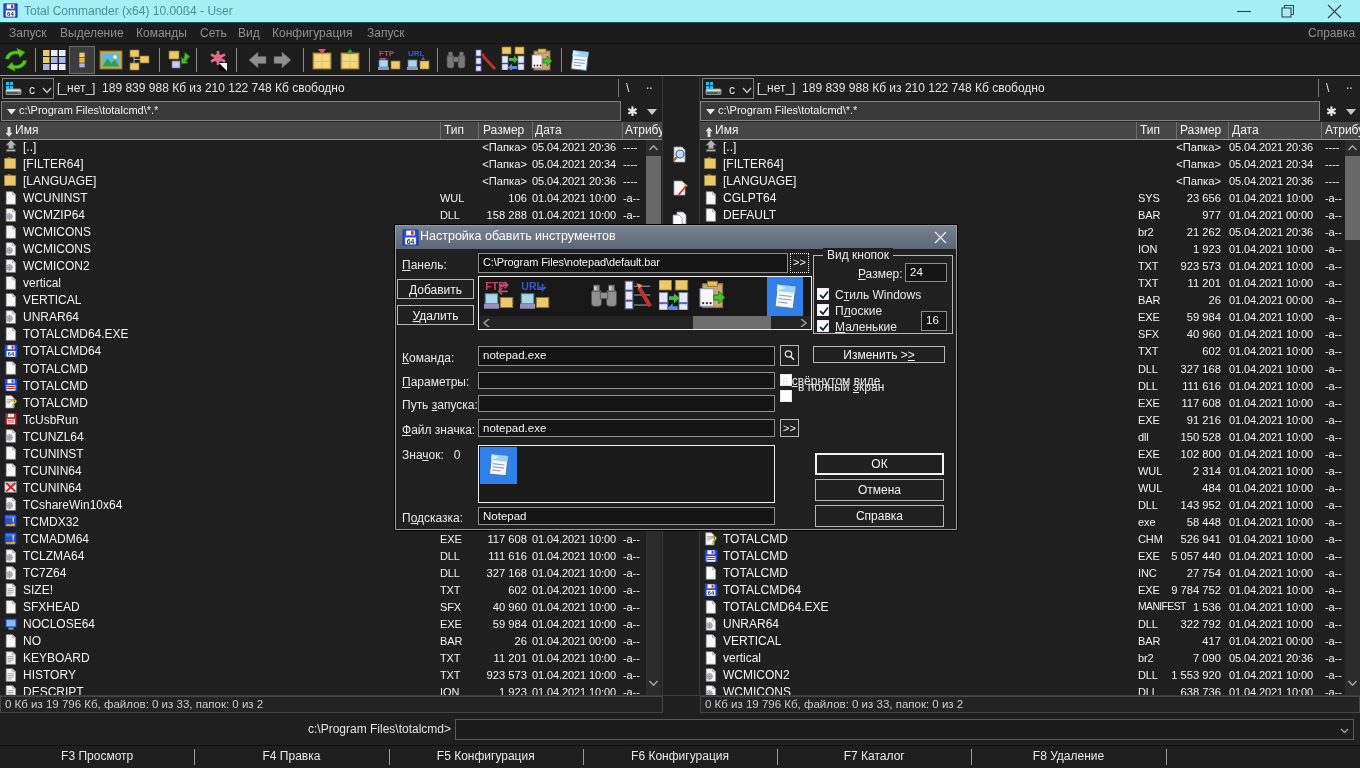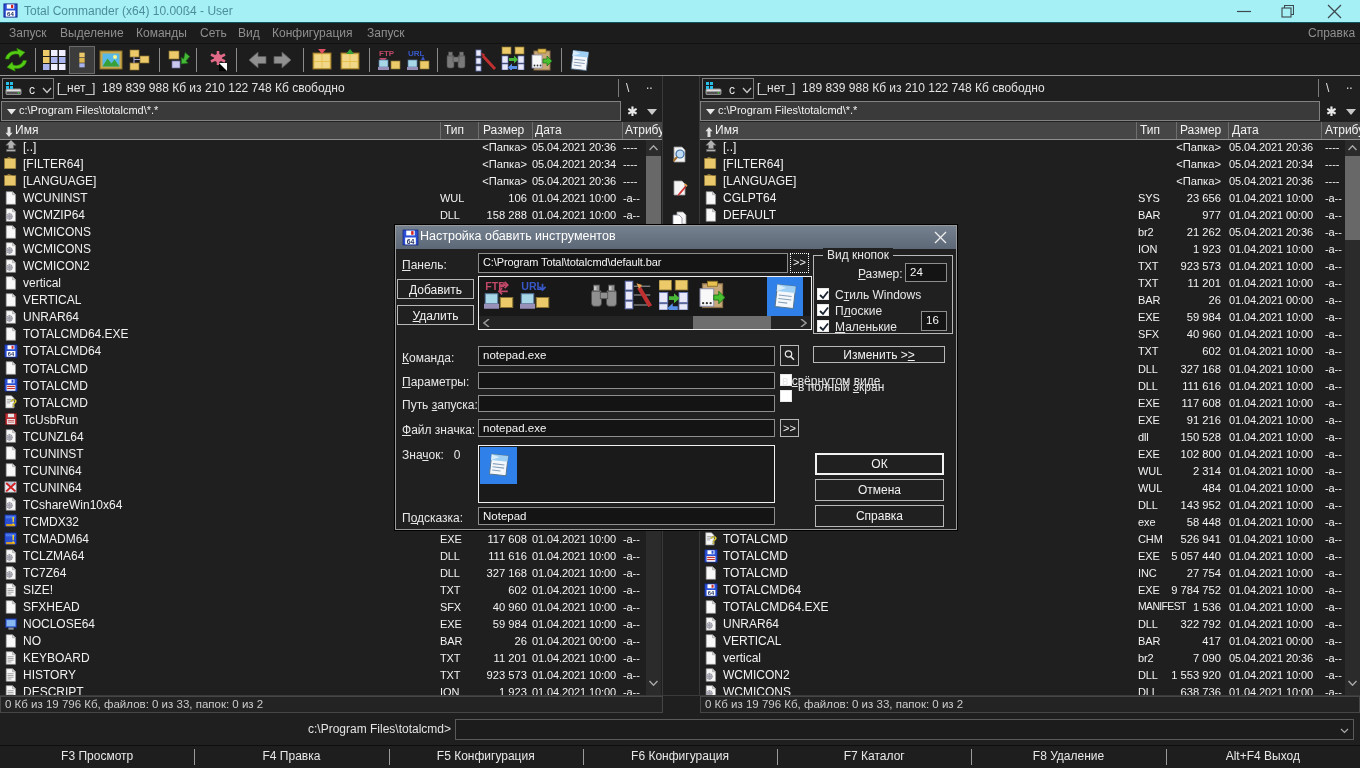--- a/index.html
+++ b/index.html
@@ -1141,39 +1141,38 @@
 <div class="fbtn" style="left:194.3px;width:194.3px">F4 Правка</div>
 <div class="fsep" style="left:194.3px"></div>
 <div class="fbtn" style="left:388.6px;width:194.3px">F5 Конфигурация</div>
 <div class="fsep" style="left:388.6px"></div>
 <div class="fbtn" style="left:582.9px;width:194.3px">F6 Конфигурация</div>
 <div class="fsep" style="left:582.9px"></div>
 <div class="fbtn" style="left:777.1px;width:194.3px">F7 Каталог</div>
 <div class="fsep" style="left:777.1px"></div>
 <div class="fbtn" style="left:971.4px;width:194.3px">F8 Удаление</div>
 <div class="fsep" style="left:971.4px"></div>
-<div class="fbtn" style="left:1165.7px;width:194.3px">Alt+F4 Выход</div>
 <div class="fsep" style="left:1165.7px"></div>
 </div>
 
 <div class="abs dlg">
 <div class="dtitle">
 <svg class="abs" style="left:6px;top:3px" width="17" height="17" viewBox="0 0 16 16">
           <use href="#i-fd64"></use>
         </svg>
 <span class="abs" style="left:24px;top:3px">Настройка обавить инструментов</span>
 <svg class="abs" style="left:538px;top:5px" width="13" height="13">
           <g stroke="#f0f0f0" stroke-width="1.3">
             <line x1="1" y1="1" x2="12" y2="12"></line>
             <line x1="12" y1="1" x2="1" y2="12"></line>
           </g>
         </svg>
 </div>
 <div class="dlabel" style="left:6px;top:32px"><u>П</u>анель:</div>
-<div class="dfield" style="left:82px;top:27px;width:310px;height:20px;font-size:11px;letter-spacing:-0.1px">C:\Program Total\totalcmd\default.bar</div>
+<div class="dfield" style="left:82px;top:27px;width:310px;height:20px;font-size:11px;letter-spacing:-0.1px">C:\Program Files\notepad\default.bar</div>
 <div class="dbtn" style="left:394px;top:27px;width:19px;height:20px;border:1px dotted #fff;font-size:11px;padding-top:2px">&gt;&gt;</div>
 <div class="abs" style="left:417px;top:29px;width:140px;height:79px;border:1px solid #b8b8b8"></div>
 <div class="dlabel" style="left:427px;top:22px;background:#202020;padding:0 4px">Вид кнопок</div>
 <div class="dlabel" style="left:462px;top:41px"><u>Р</u>азмер:</div>
 <div class="dfield" style="left:509px;top:37px;width:42px;height:19px">24</div>
 <div class="cb" style="left:421px;top:62px">
         <svg width="12" height="12">
           <path d="M2 6 L5 9 L10 2.5" fill="none" stroke="#1a2430" stroke-width="1.8"></path>
         </svg>
       </div>

